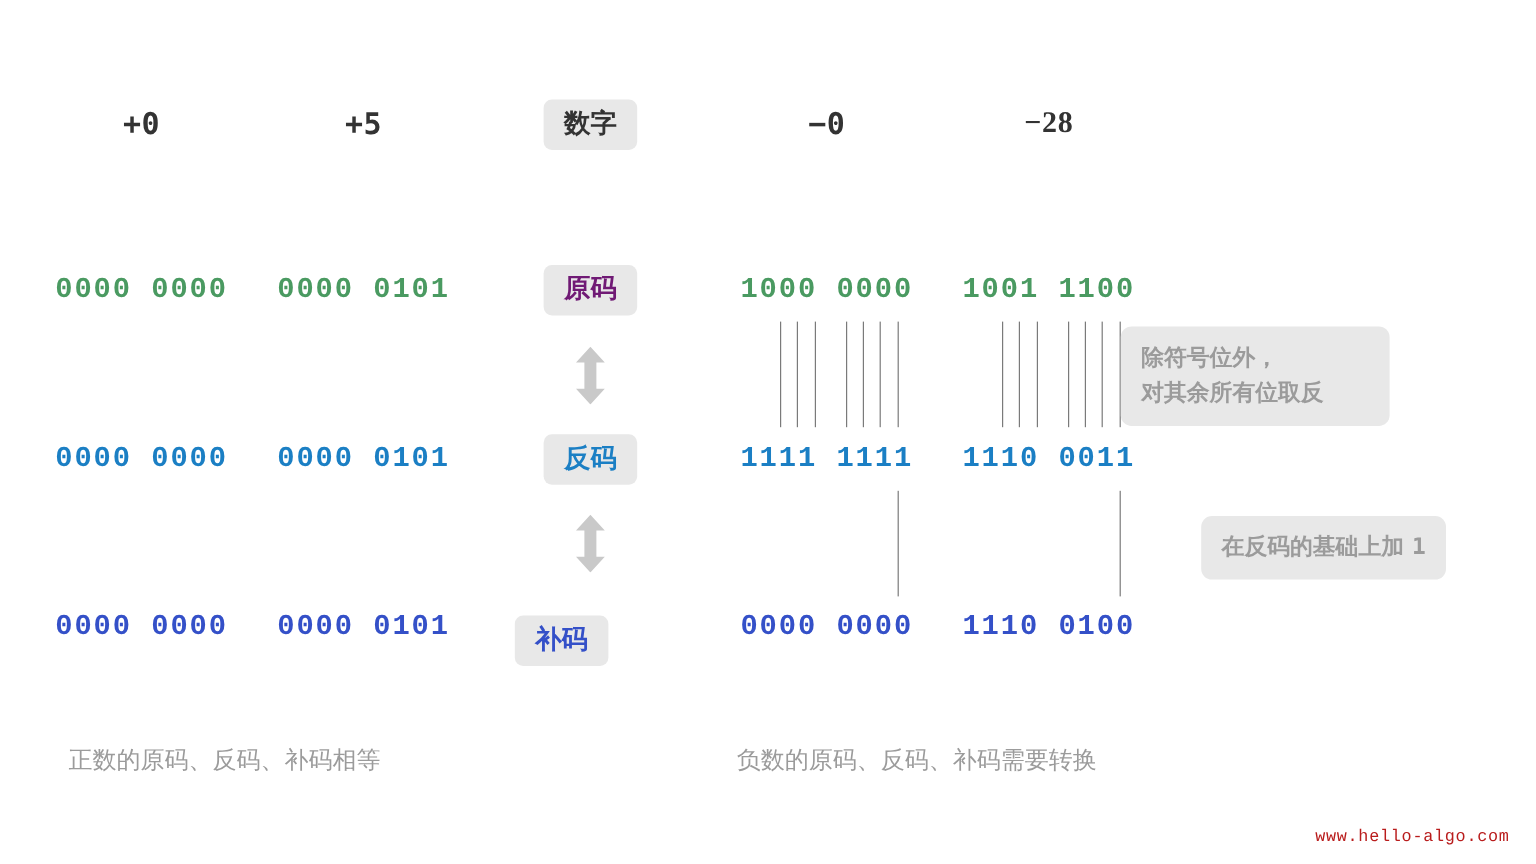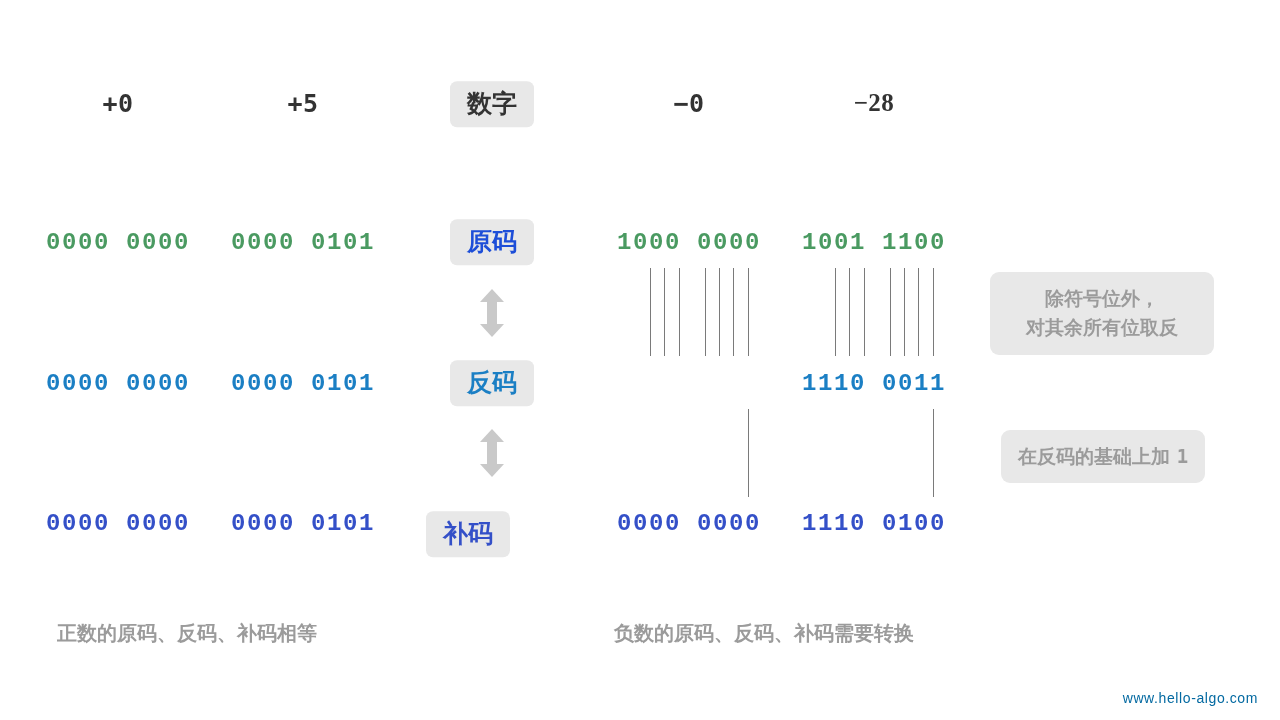--- a/index.html
+++ b/index.html
@@ -33,27 +33,27 @@
     font-weight: bold;
     color: #333333;
     letter-spacing: 0.5px;
   }
 
   
   .badge {
     background: #e8e8e8;
     border-radius: 7px;
     padding: 9px 17px;
-    font-size: 25px;
+    font-size: 22px;
     font-weight: bold;
     line-height: 1.1;
     text-align: center;
   }
   .badge-dark  { color: #333333; }
-  .badge-green { color: #1d4ed8; text-align: center; }
+  .badge-green { color: #701a75; text-align: center; }
   .badge-blue  { color: #1b7fc4; }
   .badge-indigo{ color: #3450c8; }
 
   
   .bits {
     font-family: Liberation Mono, monospace;
     font-size: 24px;
     font-weight: bold;
     letter-spacing: 1.6px;
   }
@@ -91,32 +91,32 @@
   }
   .note .mono-one {
     font-family: "DejaVu Sans Mono", "Liberation Mono", monospace;
   }
 
   
   .caption {
     position: absolute;
     color: #9b9b9b;
     font-size: 20px;
-    font-weight: bold;
+    font-weight: normal;
     white-space: nowrap;
     text-align: center;
   }
 
   
   .watermark {
     position: absolute;
     right: 22px;
     bottom: 14px;
-    color: #0369a1;
-    font-family: Liberation Sans, sans-serif;
+    color: #b91c1c;
+    font-family: Liberation Mono, monospace;
     font-size: 14px;
     letter-spacing: 0.6px;
   }
 </style>
 </head>
 <body>
 
 <div class="canvas">
 
   <div class="cell num-label" style="left:118px; top:103px;">+0</div>
@@ -154,30 +154,31 @@
   <div class="vline" style="left:904px; top:268px; height:88px;"></div>
   <div class="vline" style="left:918px; top:268px; height:88px;"></div>
   <div class="vline" style="left:933px; top:268px; height:88px;"></div>
 
   <div class="arrow" style="left:492px; top:313px;">
     <svg width="26" height="48" viewBox="0 0 26 48" xmlns="http://www.w3.org/2000/svg">
       <path d="M13 0 L25 13 L18 13 L18 35 L25 35 L13 48 L1 35 L8 35 L8 13 L1 13 Z" fill="#c9c9c9"></path>
     </svg>
   </div>
 
-  <div class="note" style="left:990px; top:272px; width:190px;text-align:center;">除符号位外，
+  <div class="note" style="left:934px; top:272px; width:190px;">除符号位外，
 对其余所有位取反</div>
 
   <div class="cell bits bits-blue" style="left:118px; top:383px;">0000 0000</div>
   <div class="cell bits bits-blue" style="left:303px; top:383px;">0000 0101</div>
 
   <div class="cell" style="left:492px; top:383px;">
     <div class="badge badge-blue">反码</div>
   </div>
 
+  <div class="cell bits bits-blue" style="left:689px; top:383px;">1111 1111</div>
   <div class="cell bits bits-blue" style="left:874px; top:383px;">1110 0011</div>
 
   <div class="vline" style="left:748px; top:409px; height:88px;"></div>
   <div class="vline" style="left:933px; top:409px; height:88px;"></div>
 
   <div class="arrow" style="left:492px; top:453px;">
     <svg width="26" height="48" viewBox="0 0 26 48" xmlns="http://www.w3.org/2000/svg">
       <path d="M13 0 L25 13 L18 13 L18 35 L25 35 L13 48 L1 35 L8 35 L8 13 L1 13 Z" fill="#c9c9c9"></path>
     </svg>
   </div>

